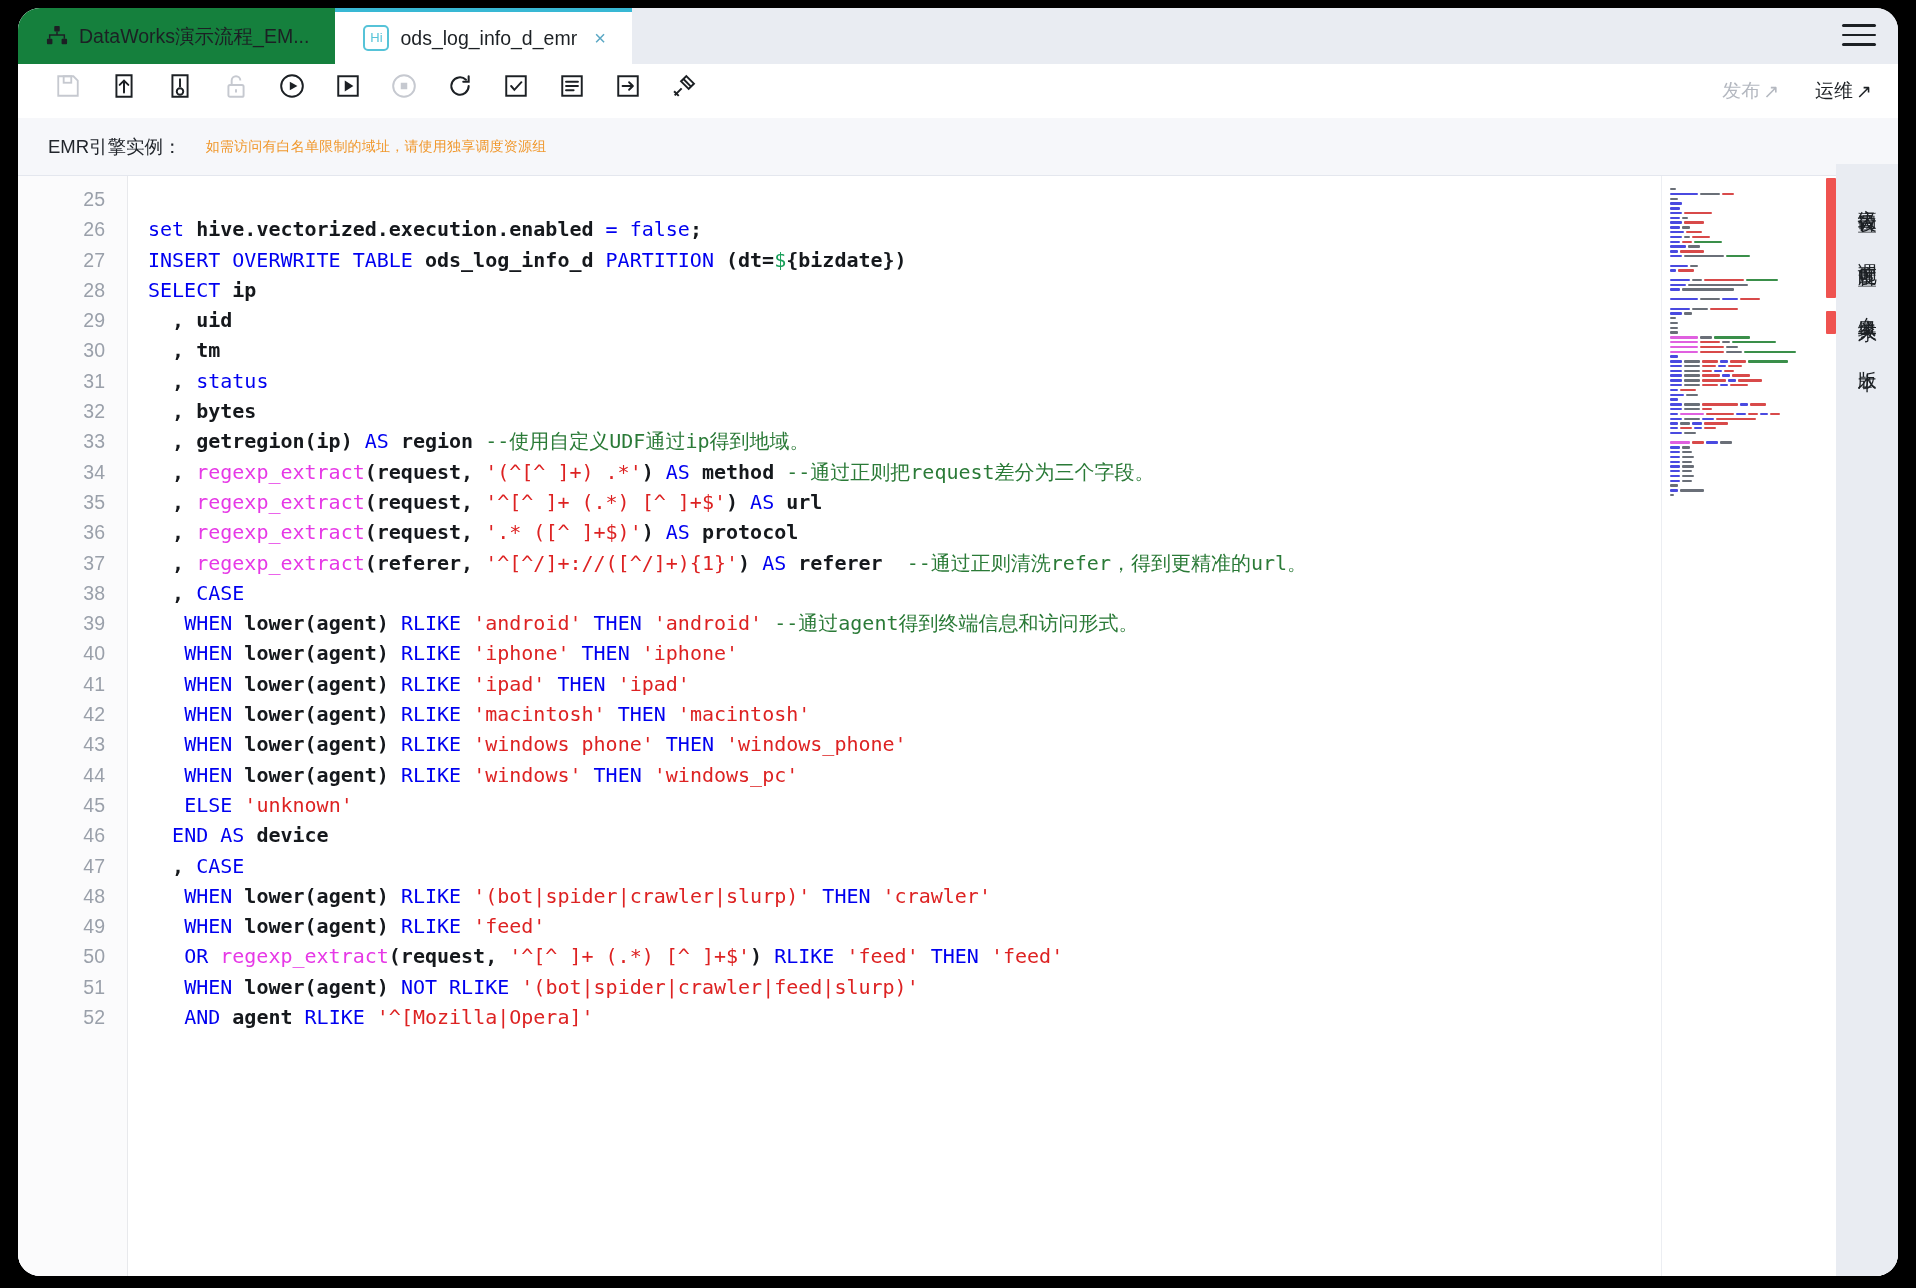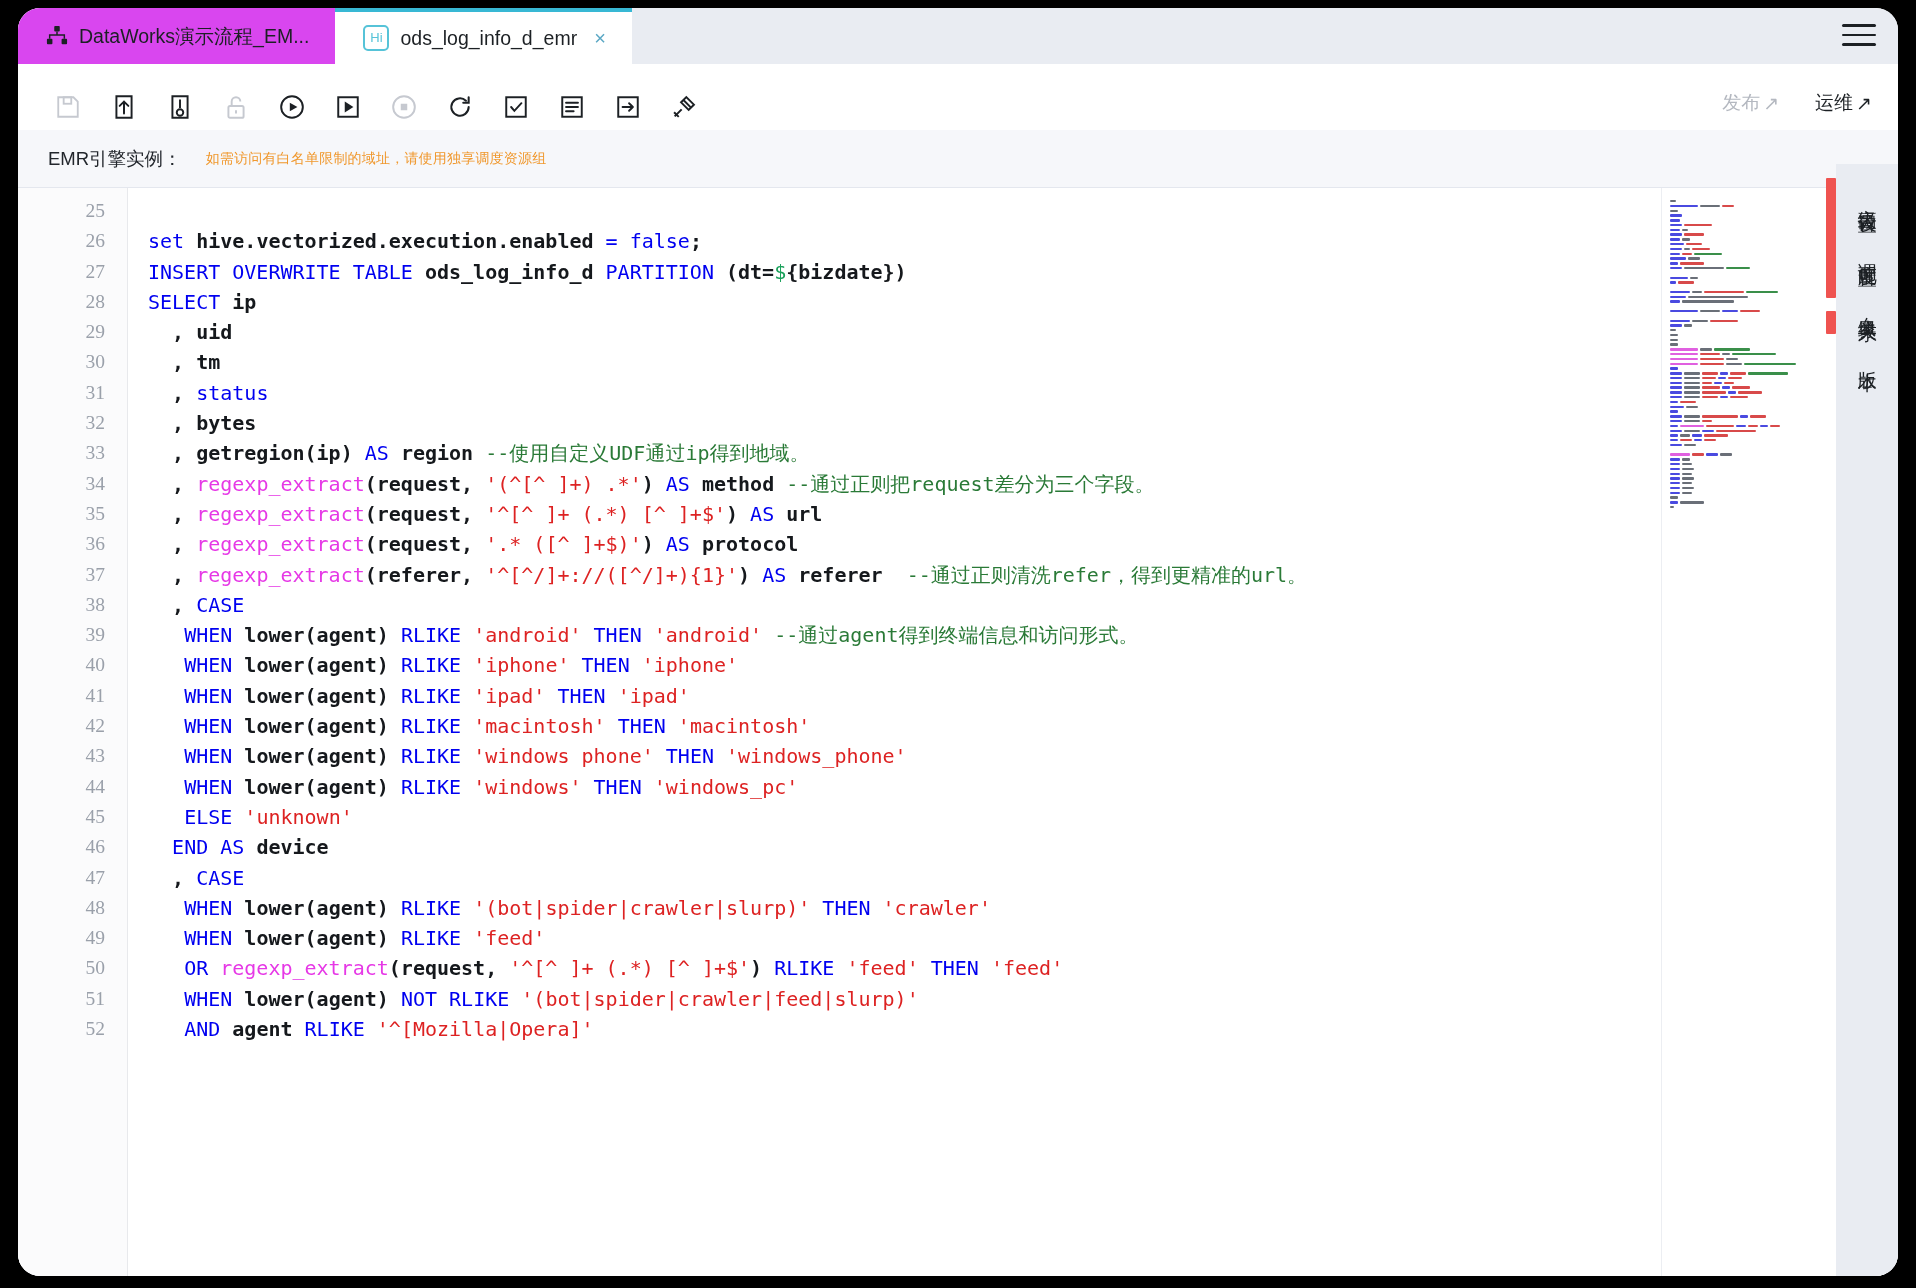--- a/index.html
+++ b/index.html
@@ -32,21 +32,21 @@
     height: 56px;
     display: flex;
     align-items: center;
     gap: 11px;
     padding: 0 26px 0 28px;
     font-size: 19.5px;
     color: #1c2024;
     cursor: default;
     position: relative;
   }
-  .tab.inactive { background: #d946ef; text-align: center; }
+  .tab.inactive { background: #15803d; text-align: center; }
   .tab.active {
     background: #ffffff;
     border-top: 4px solid #38b8d4;
   }
   .tab-icon-sitemap { width: 22px; height: 22px; flex: none; }
   .tab-icon-hi {
     width: 26px; height: 26px; flex: none;
     border: 2px solid #56c3d8;
     border-radius: 5px;
     color: #56c3d8;
@@ -69,24 +69,23 @@
     padding: 4px 0;
   }
   .hamburger span { display: block; height: 2.6px; background: #1c2024; border-radius: 2px; }
 
   
   .toolbar {
     position: relative;
     height: 54px;
     background: #ffffff;
     display: flex;
-    align-items: flex-end;
+    align-items: flex-start;
     padding-left: 22px;
     border-bottom: 1px solid #ffffff;
-    margin-top: 12px;
   }
   .tb-btn {
     width: 56px; height: 44px;
     display: flex; align-items: center; justify-content: center;
     flex: none;
   }
   .tb-btn svg { display: block; }
   .tb-right {
     position: absolute;
     right: 26px; top: 0; height: 54px;
@@ -142,21 +141,21 @@
     flex: none;
     background: #fbfbfc;
     padding-top: 8px;
     text-align: right;
     border-right: 1px solid #e8e9ec;
   }
   .gutter .ln {
     height: 30.3px;
     line-height: 30.3px;
     padding-right: 22px;
-    font-family: Liberation Serif, serif;
+    font-family: Liberation Sans, sans-serif;
     font-size: 19.5px;
     color: #9aa0aa;
   }
   .code {
     flex: 1;
     padding-top: 8px;
     padding-left: 20px;
     font-family: "DejaVu Sans Mono", monospace;
     font-size: 20px;
     white-space: pre;

